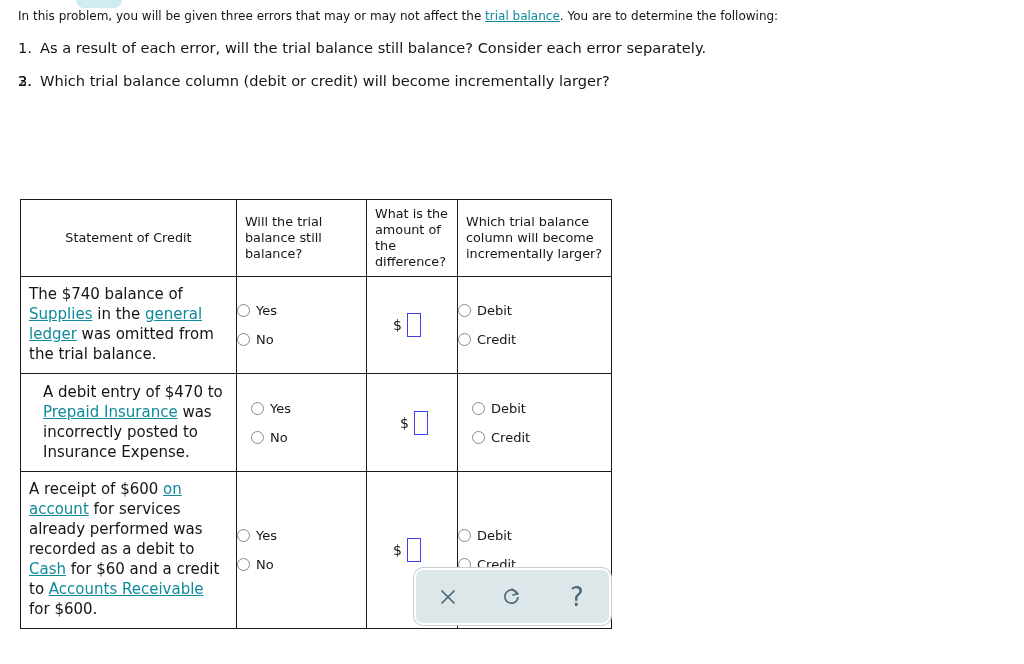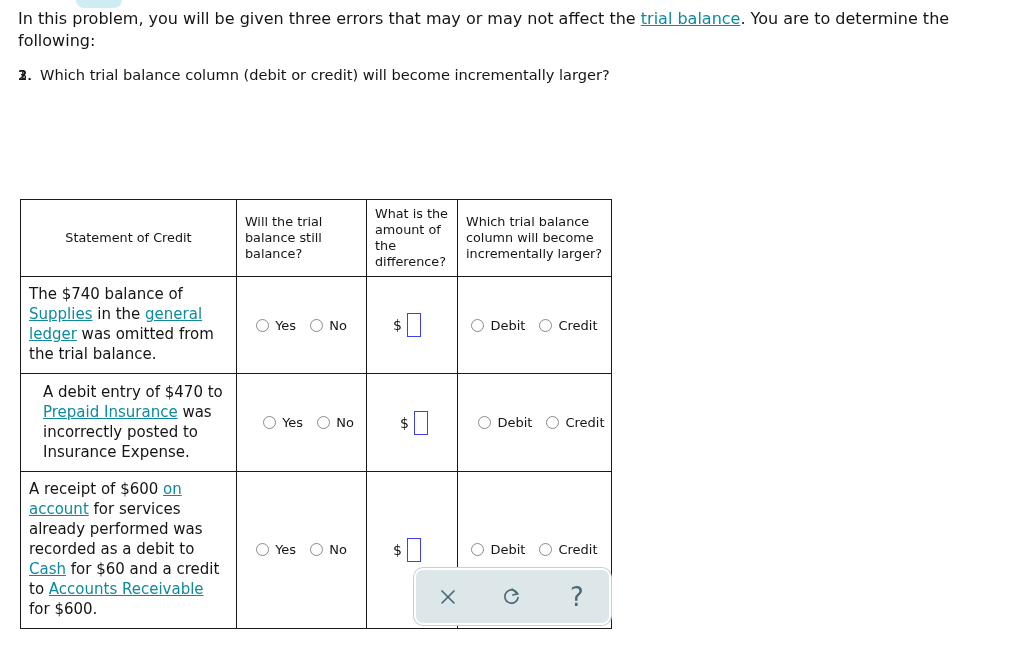--- a/index.html
+++ b/index.html
@@ -29,21 +29,21 @@
   }
 
   
   .prose {
     position: absolute;
     left: 18px;
     top: 8px;
     width: 990px;
   }
   .para {
-    font-size: 16px;
+    font-size: 12px;
     line-height: 1.38;
     margin: 0 0 12px 0;
     color: #151515;
   }
   .numlist {
     margin: 0 0 12px 0;
     padding: 0;
     list-style: none;
   }
   .numlist li {
@@ -108,20 +108,21 @@
     display: block;
   }
   td.ctr { text-align: center; }
 
   
   .radio-row {
     display: flex;
     align-items: flex-start;
     justify-content: center;
     gap: 14px;
+    flex-direction: column;
   }
   .radio-opt {
     display: inline-flex;
     align-items: center;
     gap: 6px;
     font-size: 13px;
     color: #151515;
     cursor: pointer;
   }
   .rdot {
@@ -189,21 +190,21 @@
 </head>
 <body>
 
 <div class="top-pill"></div>
 
 <div class="prose">
 
   <p class="para"><span>In this problem, you will be given three errors that may or may not affect the </span><a class="lnk" href="#">trial balance</a><span>. You are to determine the following:</span></p>
 
   <ul class="numlist">
-    <li><span class="num">1.</span></li>
+    <li><span class="num">1.</span><span>As a result of each error, will the trial balance still balance? Consider each error separately.</span></li>
   </ul>
 
 
   <ul class="numlist">
     <li><span class="num">2.</span></li>
     <li><span class="num">3.</span><span>Which trial balance column (debit or credit) will become incrementally larger?</span></li>
   </ul>
 </div>
 
 <div class="tbl-wrap">

